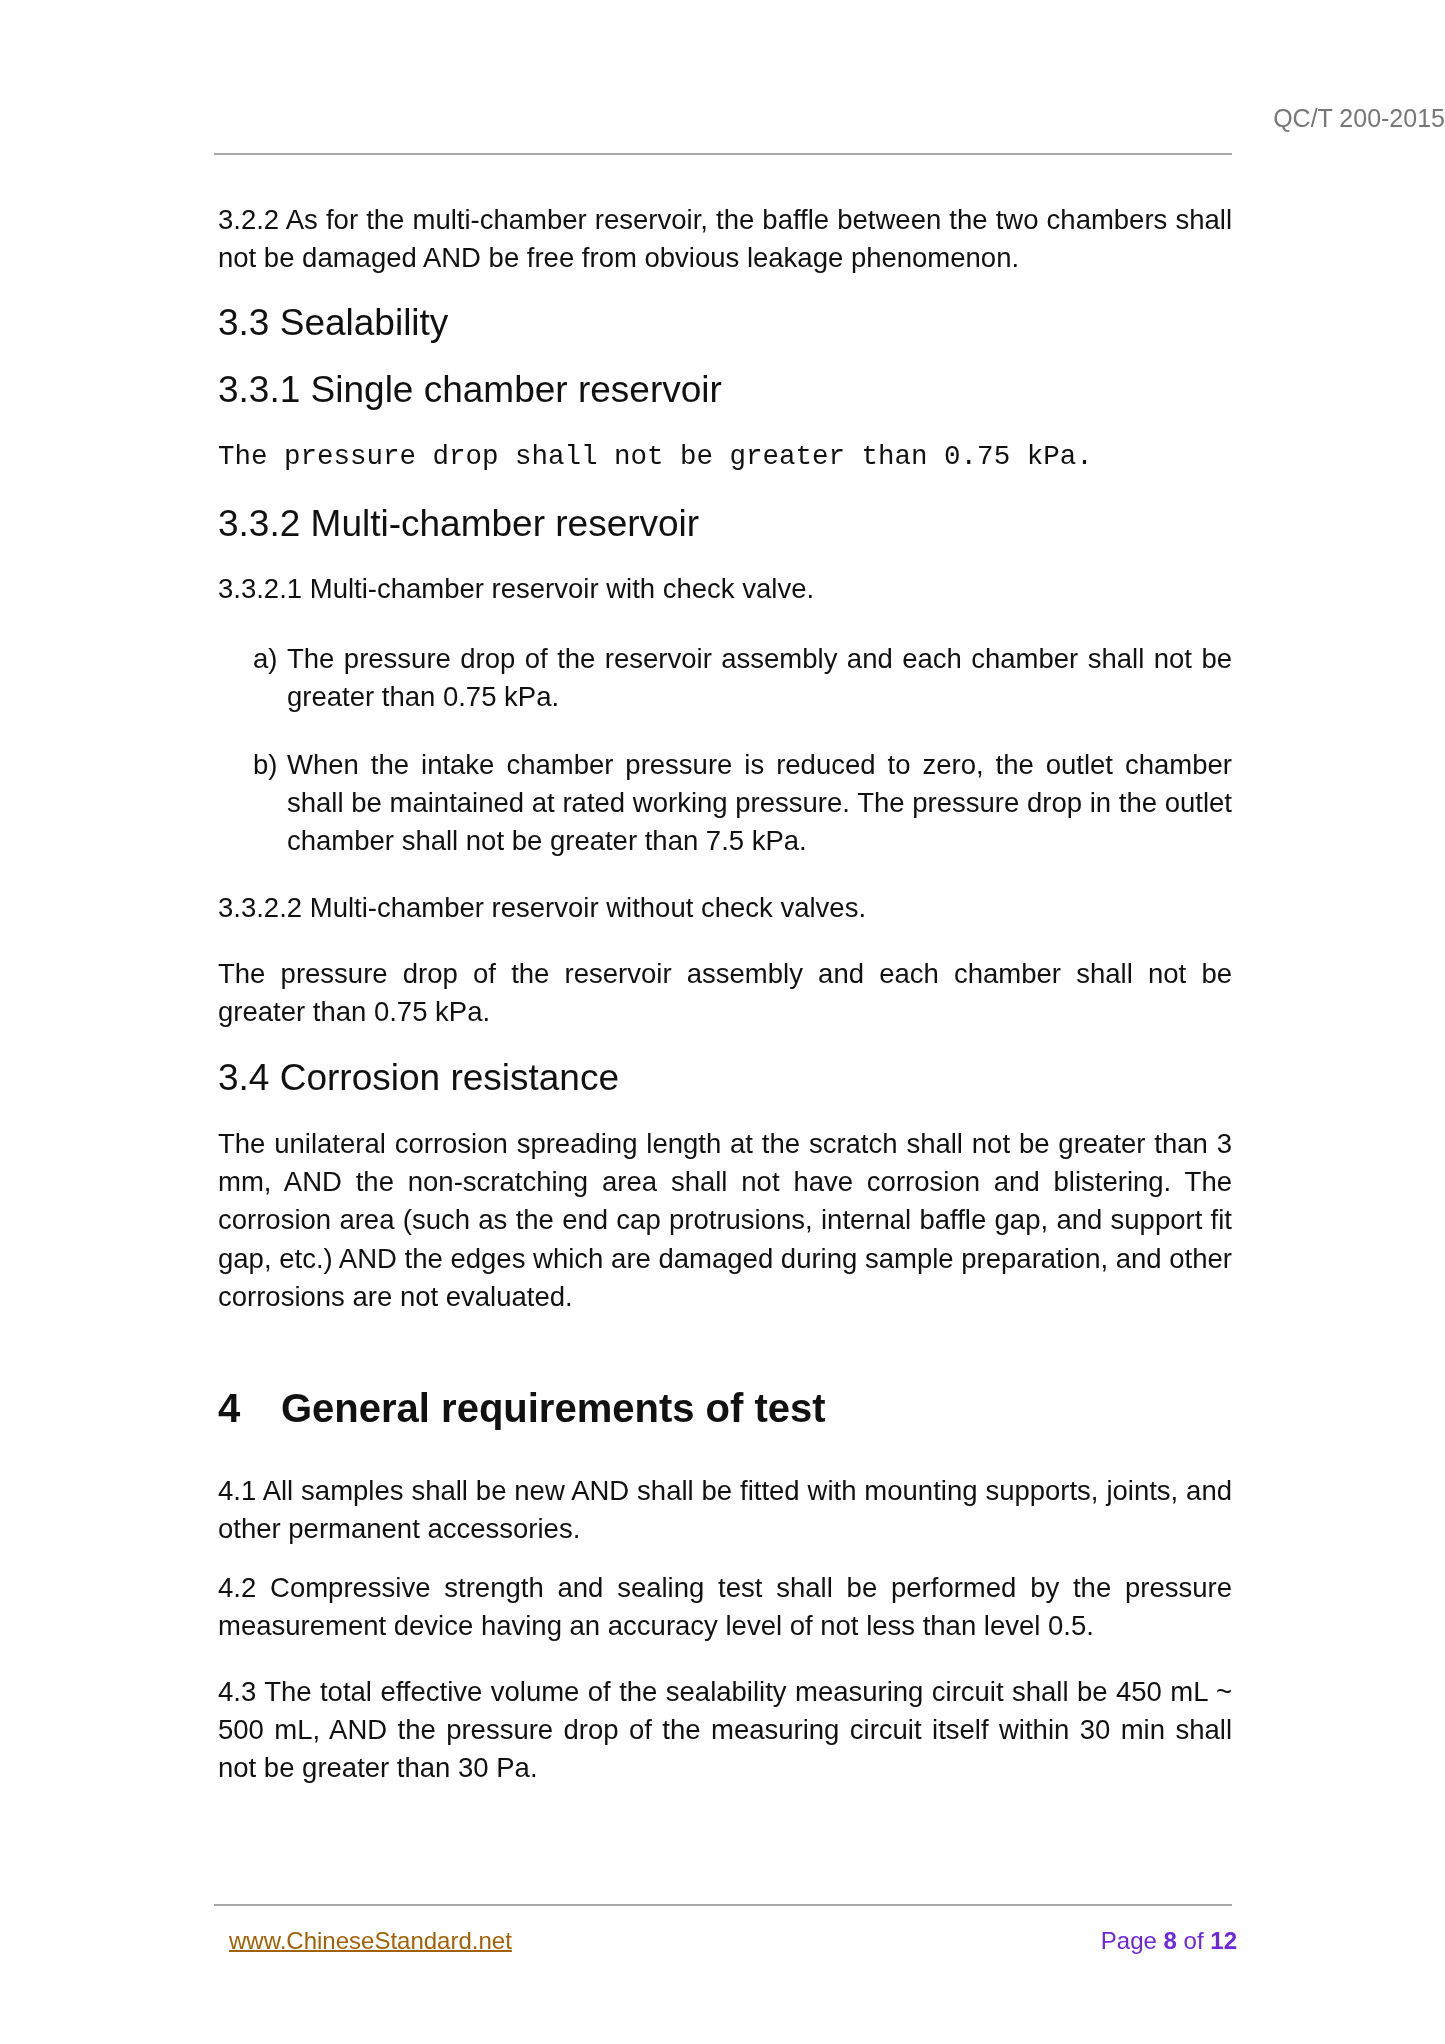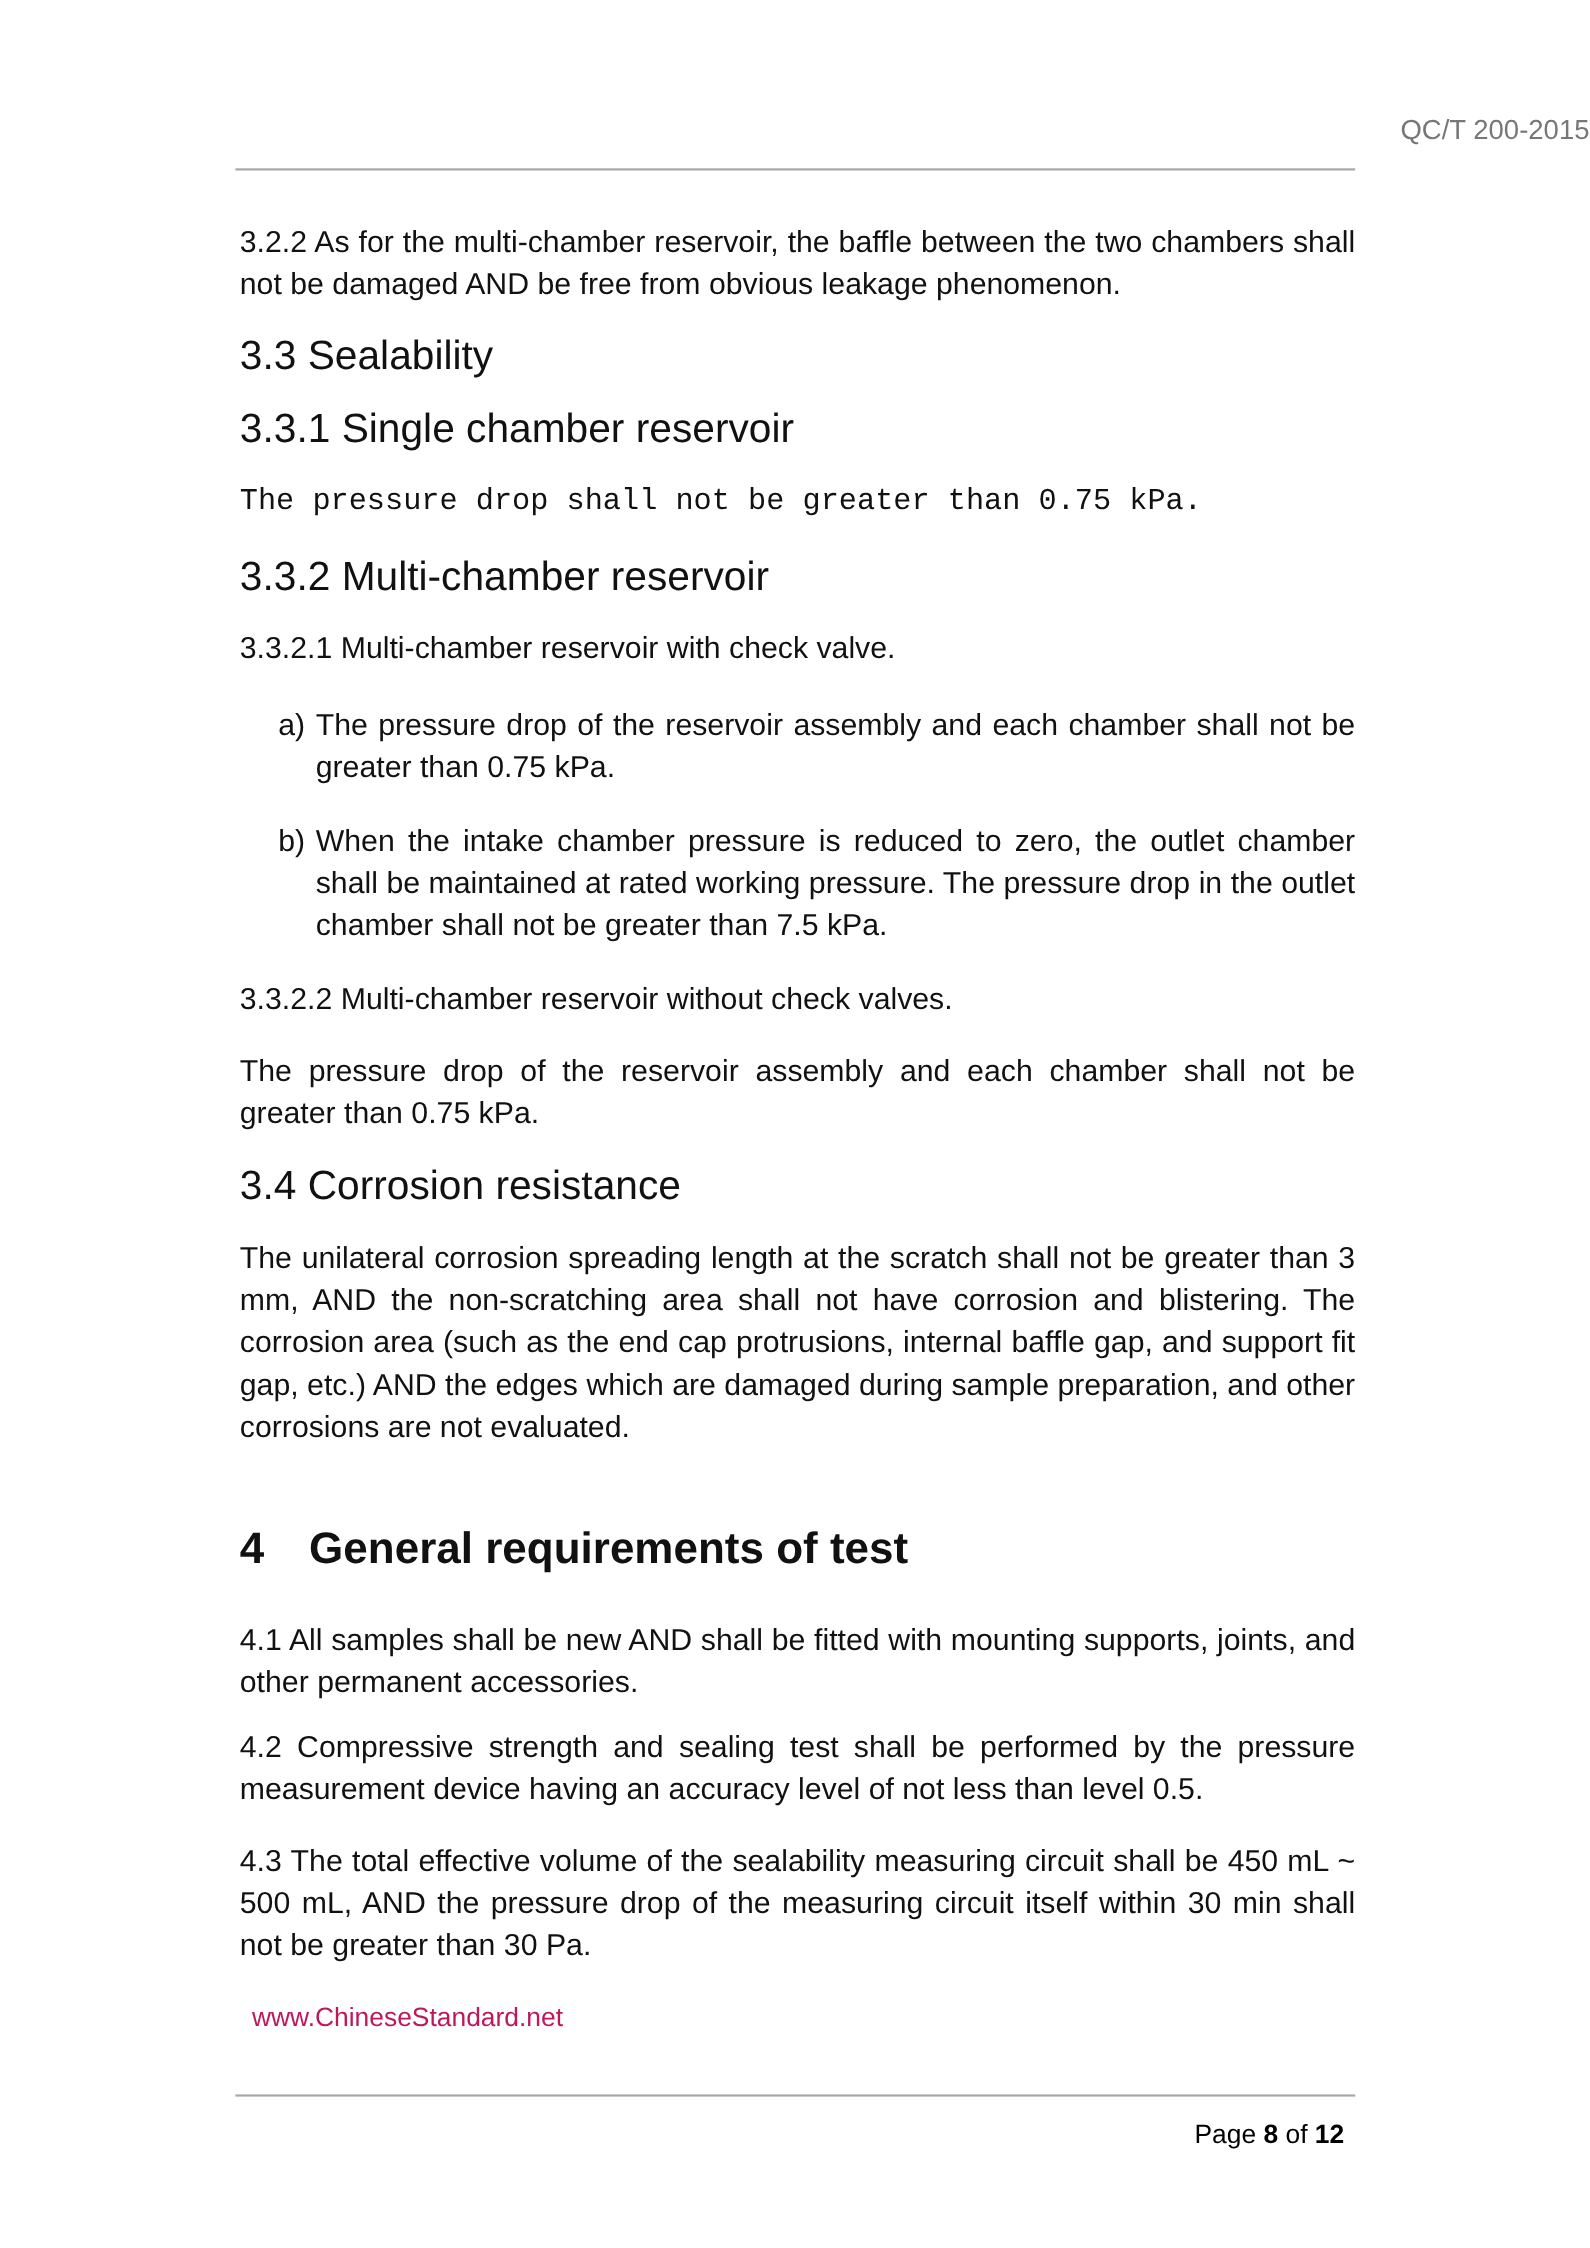--- a/index.html
+++ b/index.html
@@ -10,22 +10,22 @@
   .rule { left: 214px; width: 1018px; height: 2px; background: #a8a8a8; }
   .para { left: 218px; width: 1014px; font-size: 27.5px; line-height: 38.2px; text-align: justify; margin: 0; }
   .para.left { text-align: left; }
   .para b, .heading { font-weight: normal; }
   .heading { left: 218px; font-size: 37px; line-height: 38.2px; margin: 0; }
   .list-item { left: 253px; width: 979px; font-size: 27.5px; line-height: 38.2px; text-align: justify; margin: 0; }
   .list-item .marker { position: absolute; left: 0; top: 0; }
   .list-item .body { display: block; padding-left: 34px; }
   .chapter { left: 218px; font-size: 40px; line-height: 48px; font-weight: bold; margin: 0; }
   .chapter .num { display: inline-block; width: 63px; }
-  .footer-link { left: 229px; top: 1820px; font-size: 24px; line-height: 30px; color: #be185d; text-decoration-thickness: 2px; }
-  .footer-page { right: 223px; top: 1926px; font-size: 24px; line-height: 30px; color: #000000; }
+  .footer-link { left: 229px; top: 1926px; font-size: 24px; line-height: 30px; color: #a16207; text-decoration: underline; text-decoration-thickness: 2px; }
+  .footer-page { right: 208px; top: 1926px; font-size: 24px; line-height: 30px; color: #6d28d9; }
   .footer-page b { font-weight: bold; }
 </style>
 </head>
 <body>
 
 <div class="abs header-text">QC/T 200-2015</div>
 <div class="abs rule" style="top:153px;"></div>
 
 <p class="abs para" style="top:201px;"><b>3.2.2</b> <span>As for the multi-chamber reservoir, the baffle between the two chambers shall not be damaged AND be free from obvious leakage phenomenon.</span></p>
 

